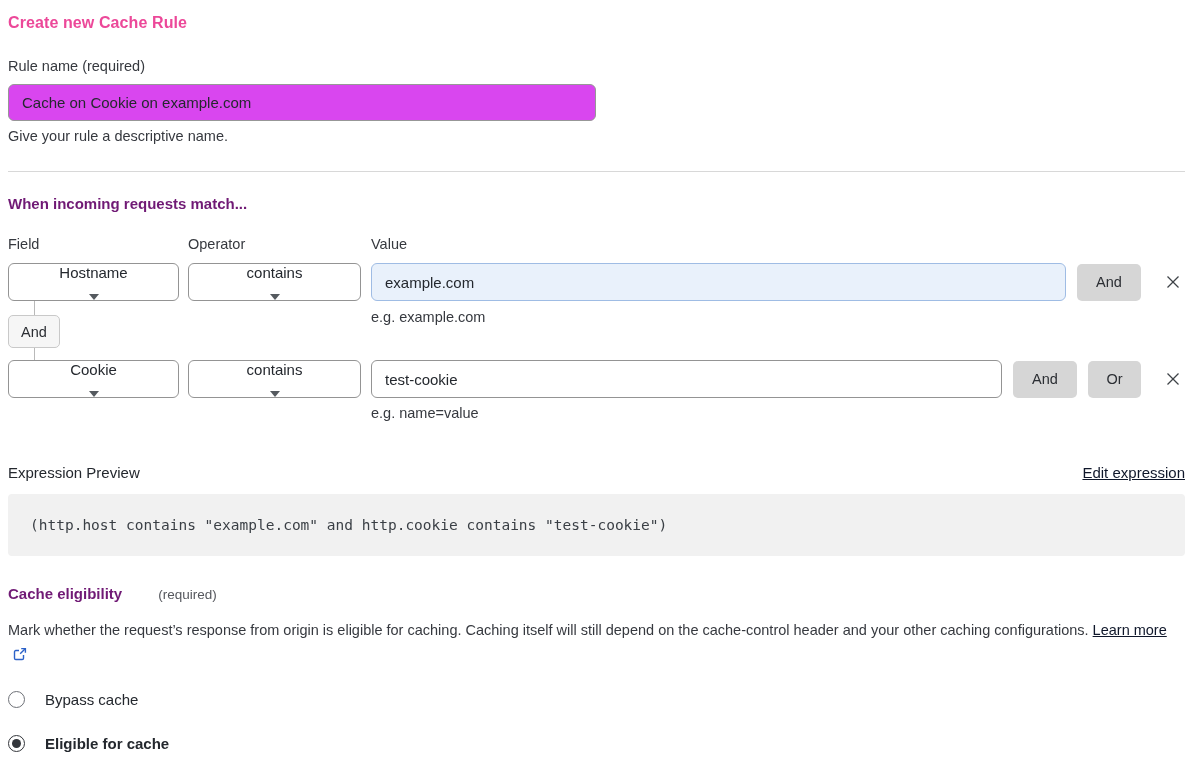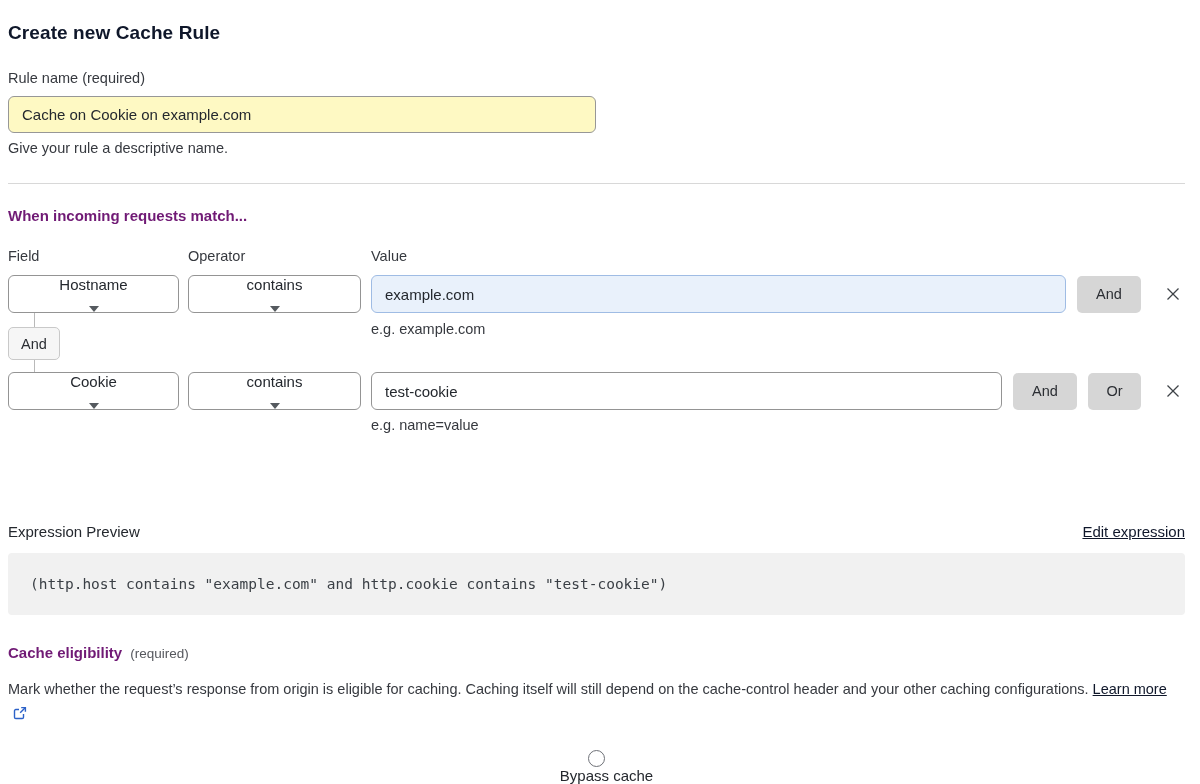--- a/index.html
+++ b/index.html
@@ -7,41 +7,41 @@
   body {
     font-family: "Liberation Sans", "DejaVu Sans", sans-serif;
     color: #36393f;
     width: 1200px;
     height: 784px;
     overflow: hidden;
   }
   .container { width: 1177px; margin-left: 8px; }
 
   .page-title {
-    margin-top: 22px;
-    font-size: 19px;
+    margin-top: 14px;
+    font-size: 16px;
     font-weight: 700;
-    color: #0f172a;
+    color: #ec4899;
     letter-spacing: .1px;
   }
 
   .field-label { margin-top: 26px; font-size: 14.5px; color: #36393f; }
 
   .text-input {
     display: block;
     margin-top: 10px;
     width: 588px;
     height: 37px;
     border: 1px solid #979797;
     border-radius: 6px;
     padding: 0 13px;
     font-family: "Liberation Sans", sans-serif;
     font-size: 15px;
     color: #24282e;
-    background: #fef9c3;
+    background: #d946ef;
     outline: none;
   }
   .help-text { margin-top: 7px; font-size: 14.5px; color: #36393f; }
 
   .divider { margin-top: 27px; height: 1px; background: #d8d8d8; }
 
   .section-heading {
     font-size: 15px;
     font-weight: 700;
     color: #701a75;
@@ -118,48 +118,48 @@
     border-radius: 5px;
     font-family: "Liberation Sans", sans-serif;
     font-size: 14.5px; color: #2b2e33;
     cursor: pointer;
   }
   .hint { font-size: 14.5px; color: #36393f; }
   .hint-abs { position: absolute; left: 363px; top: 8px; }
   .hint-flow { margin-left: 363px; margin-top: 7px; }
 
   .expr-header { margin-top: 43px; display: flex; justify-content: space-between; align-items: baseline; }
-  .expr-label { font-size: 15px; color: #24282e; margin-top: 47px; }
+  .expr-label { font-size: 15px; color: #24282e; }
   .link { color: #0f172a; text-decoration: underline; cursor: pointer; }
   .edit-link { font-size: 15px; }
 
   .code-block {
     margin-top: 13px;
     height: 62px;
     background: #f1f1f1;
     border-radius: 4px;
     display: flex; align-items: center;
     padding: 0 22px;
     font-family: "DejaVu Sans Mono", "Liberation Mono", monospace;
     font-size: 14.5px;
     color: #3a3f45;
     white-space: pre;
   }
 
   .then-heading { margin-top: 26px; }
 
-  .elig-heading-row { margin-top: 29px; display: flex; align-items: baseline; }
+  .elig-heading-row { margin-top: 29px; display: flex; align-items: baseline; gap: 28px; }
   .required-note { margin-left: 8px; font-size: 13.5px; color: #56585e; font-weight: 400; }
 
   .description { margin-top: 16px; font-size: 14.5px; line-height: 24px; color: #36393f; max-width: 1165px; }
   .learn-more { font-size: 14.5px; }
   .ext-icon { margin-left: 5px; vertical-align: -2px; }
 
   .radio-row { display: flex; align-items: center; cursor: pointer; }
-  .radio-row.first { margin-top: 25px; flex-direction: column; }
+  .radio-row.first { margin-top: 25px; }
   .radio-row.second { margin-top: 27px; }
   .radio-circle {
     width: 17px; height: 17px;
     border: 1.5px solid #6e7177;
     border-radius: 50%;
     background: #fff;
     display: inline-flex; align-items: center; justify-content: center;
     flex: 0 0 auto;
   }
   .radio-circle.checked { border-color: #33363b; }

